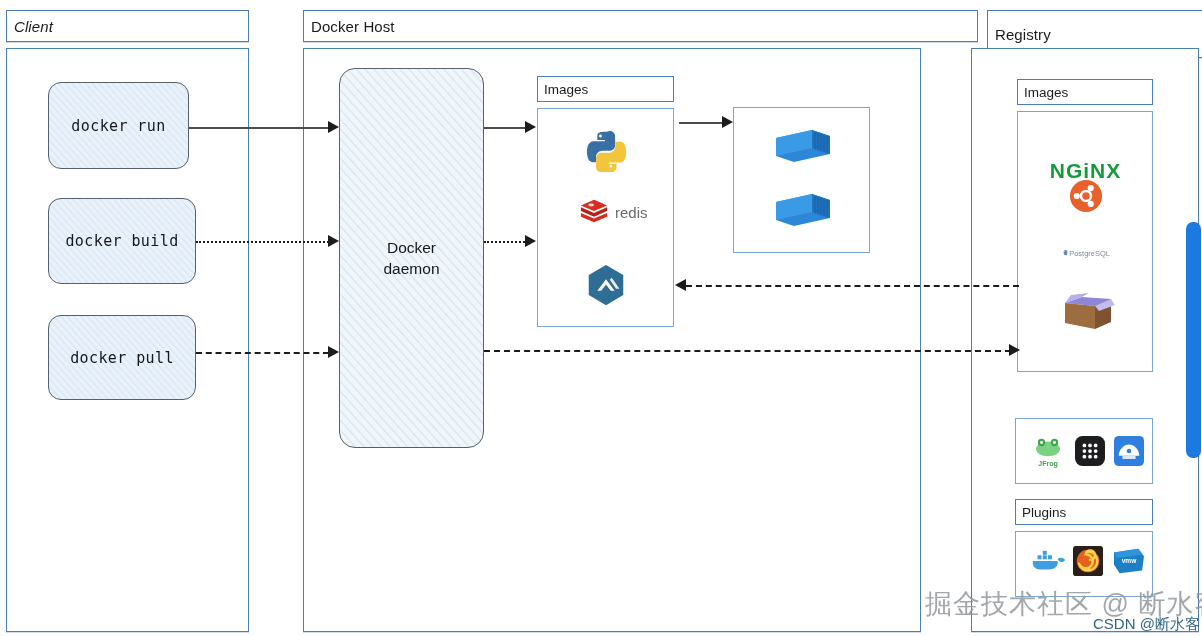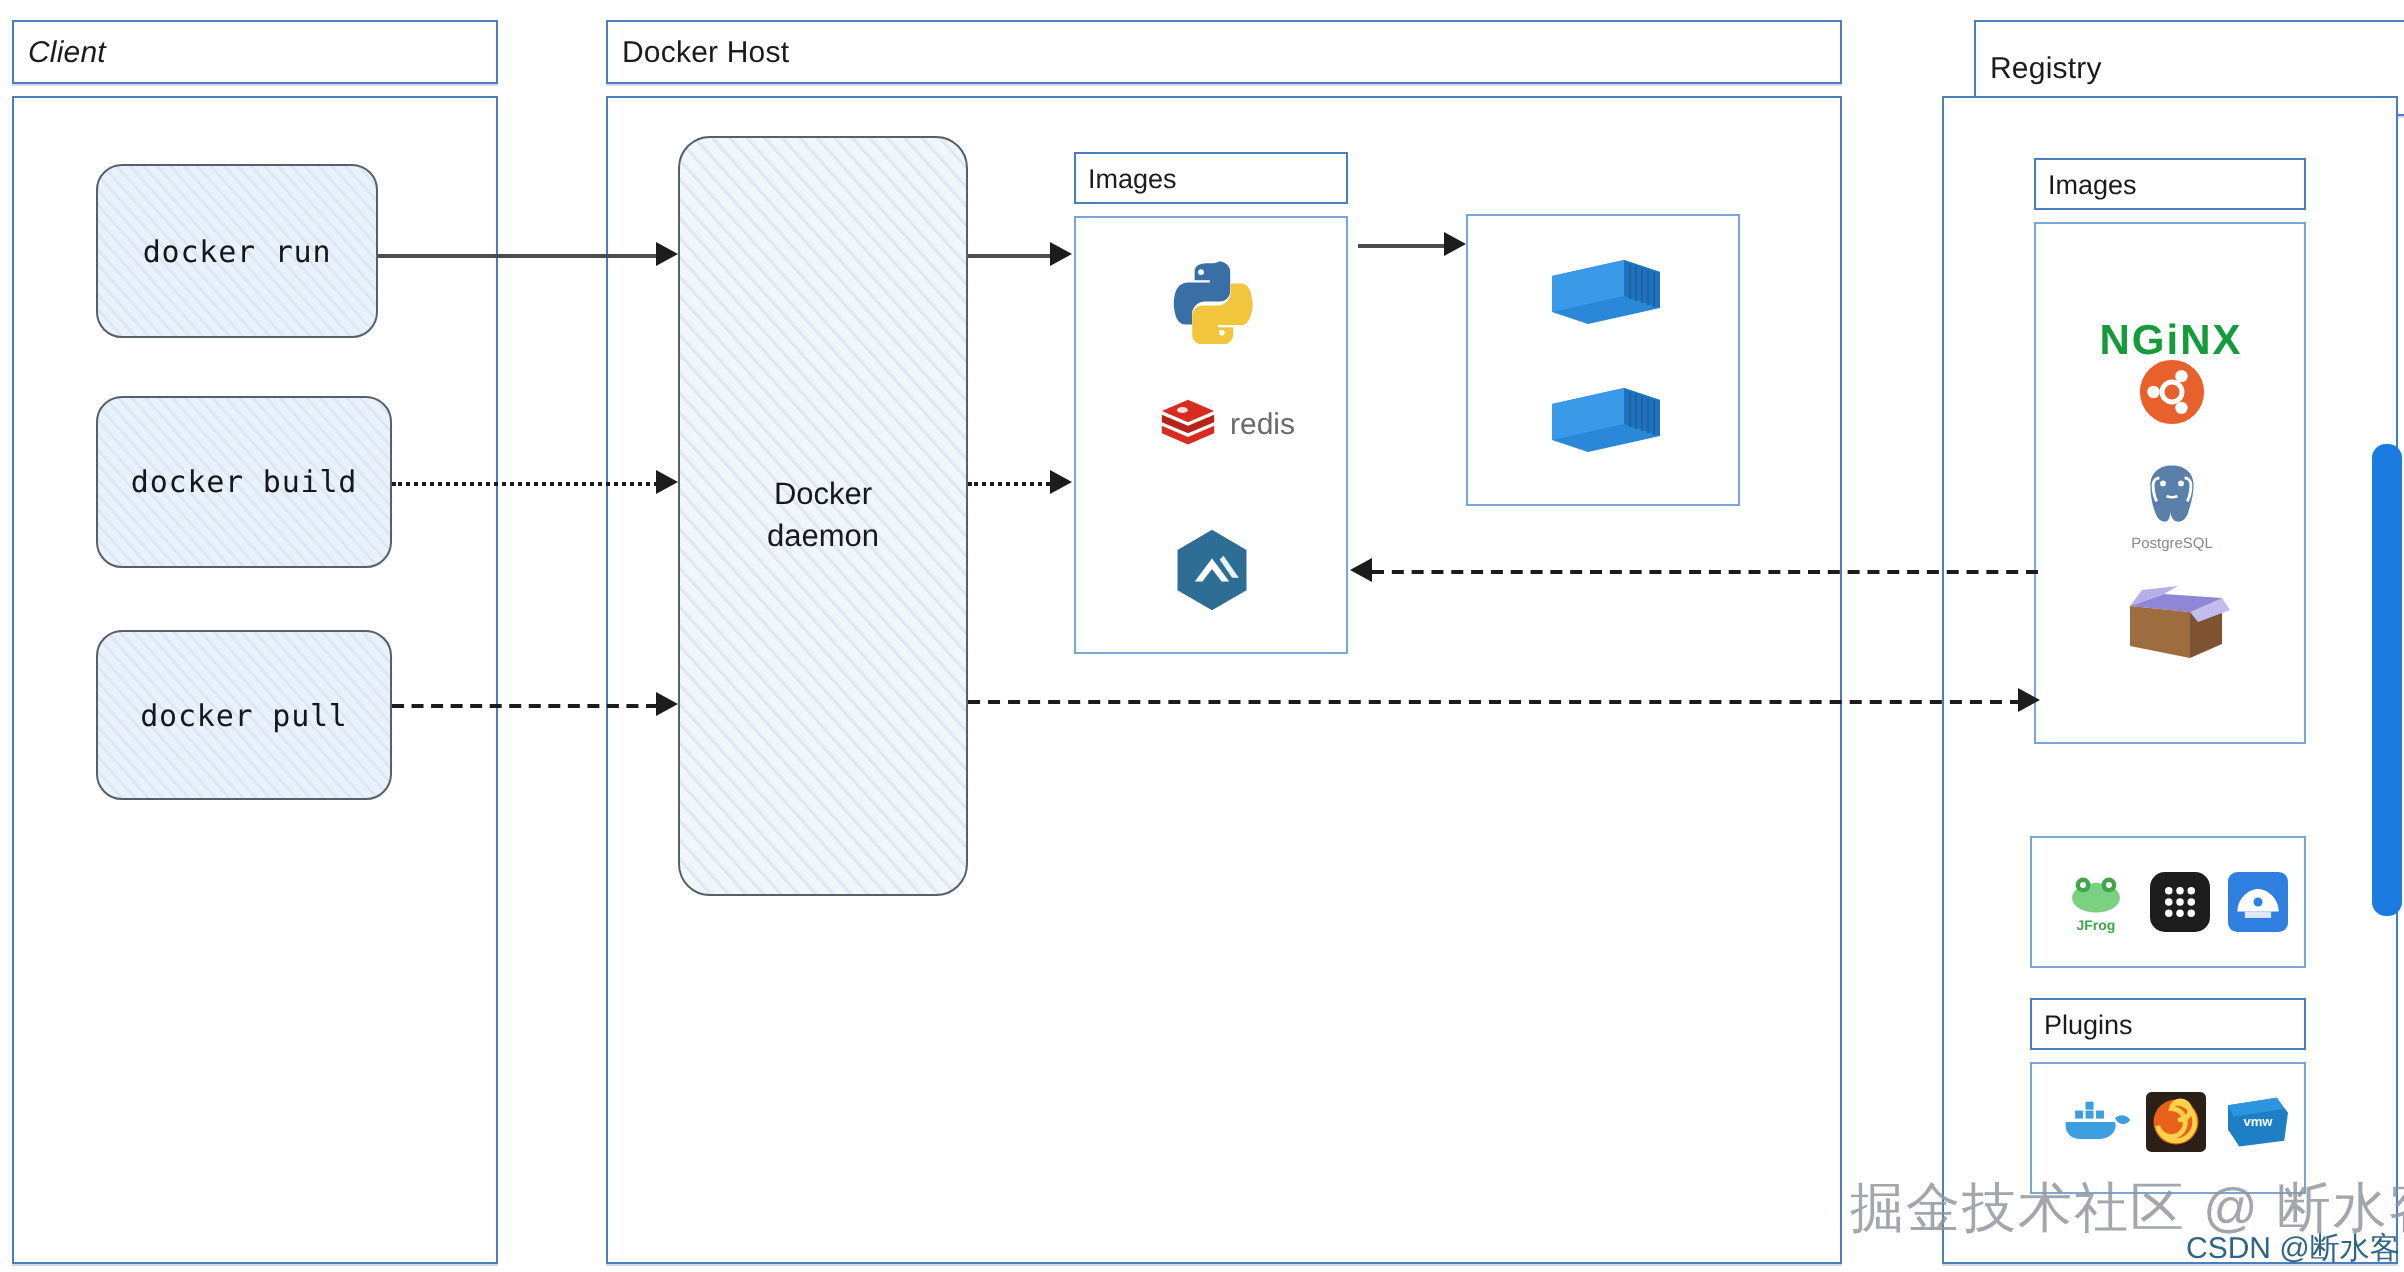--- a/index.html
+++ b/index.html
@@ -175,21 +175,21 @@
   </div>
 
   <div class="cmd-node" style="left:48px; top:198px; width:148px; height:86px;">
     <span>docker build</span>
   </div>
 
   <div class="cmd-node" style="left:48px; top:315px; width:148px; height:85px;">
     <span>docker pull</span>
   </div>
 
-  <div class="hdr-box" style="left:303px; top:10px; width:618px; height:32px;text-align:center;">
+  <div class="hdr-box" style="left:303px; top:10px; width:675px; height:32px;text-align:center;">
     <span>Docker Host</span>
   </div>
   <div class="body-box" style="left:303px; top:48px; width:618px; height:584px;"></div>
 
   <div id="daemon" style="left:339px; top:68px; width:145px; height:380px;">
     <div class="dtext">
       <div>Docker</div>
       <div>daemon</div>
     </div>
   </div>
@@ -275,21 +275,21 @@
   <div class="icon-wrap" style="left:1068px; top:178px; width:36px; height:36px;">
     <svg width="34" height="34" viewBox="0 0 36 36" aria-hidden="true">
       <circle cx="18" cy="18" r="17" fill="#e8602c"></circle>
       <circle cx="18" cy="18" r="5.3" fill="none" stroke="#ffffff" stroke-width="2.6"></circle>
       <circle cx="8.2" cy="18" r="3.3" fill="#ffffff"></circle>
       <circle cx="23" cy="9.6" r="3.3" fill="#ffffff"></circle>
       <circle cx="23" cy="26.4" r="3.3" fill="#ffffff"></circle>
     </svg>
   </div>
 
-  <div class="icon-wrap" style="left:1062px; top:228px; width:48px; height:50px; flex-direction:column;">
+  <div class="icon-wrap" style="left:1062px; top:228px; width:48px; height:50px; flex-direction:row;">
     <svg width="40" height="36" viewBox="0 0 44 40" aria-hidden="true">
       <path d="M22 3c-7 0-12 4-12 11 0 6 1 11 3 16 1 3 4 5 6 4 2-1 2-4 2-6 0 2 1 5 3 6 3 1 6-1 7-5 2-6 3-11 3-15 0-7-5-11-12-11z" fill="#5a7fa8"></path>
       <path d="M15 10c-2 0-3.5 1.5-3.5 4 0 3 1 7 2 9" fill="none" stroke="#ffffff" stroke-width="1.6"></path>
       <path d="M29 10c2 0 3.5 1.5 3.5 4 0 3-1 7-2 9" fill="none" stroke="#ffffff" stroke-width="1.6"></path>
       <circle cx="17" cy="13" r="1.6" fill="#ffffff"></circle>
       <circle cx="27" cy="13" r="1.6" fill="#ffffff"></circle>
       <path d="M19 20c2 1 4 1 6 0" fill="none" stroke="#ffffff" stroke-width="1.4"></path>
     </svg>
     <span style="font-size:7.5px; color:#7f8c9c; margin-top:1px;">PostgreSQL</span>
   </div>

